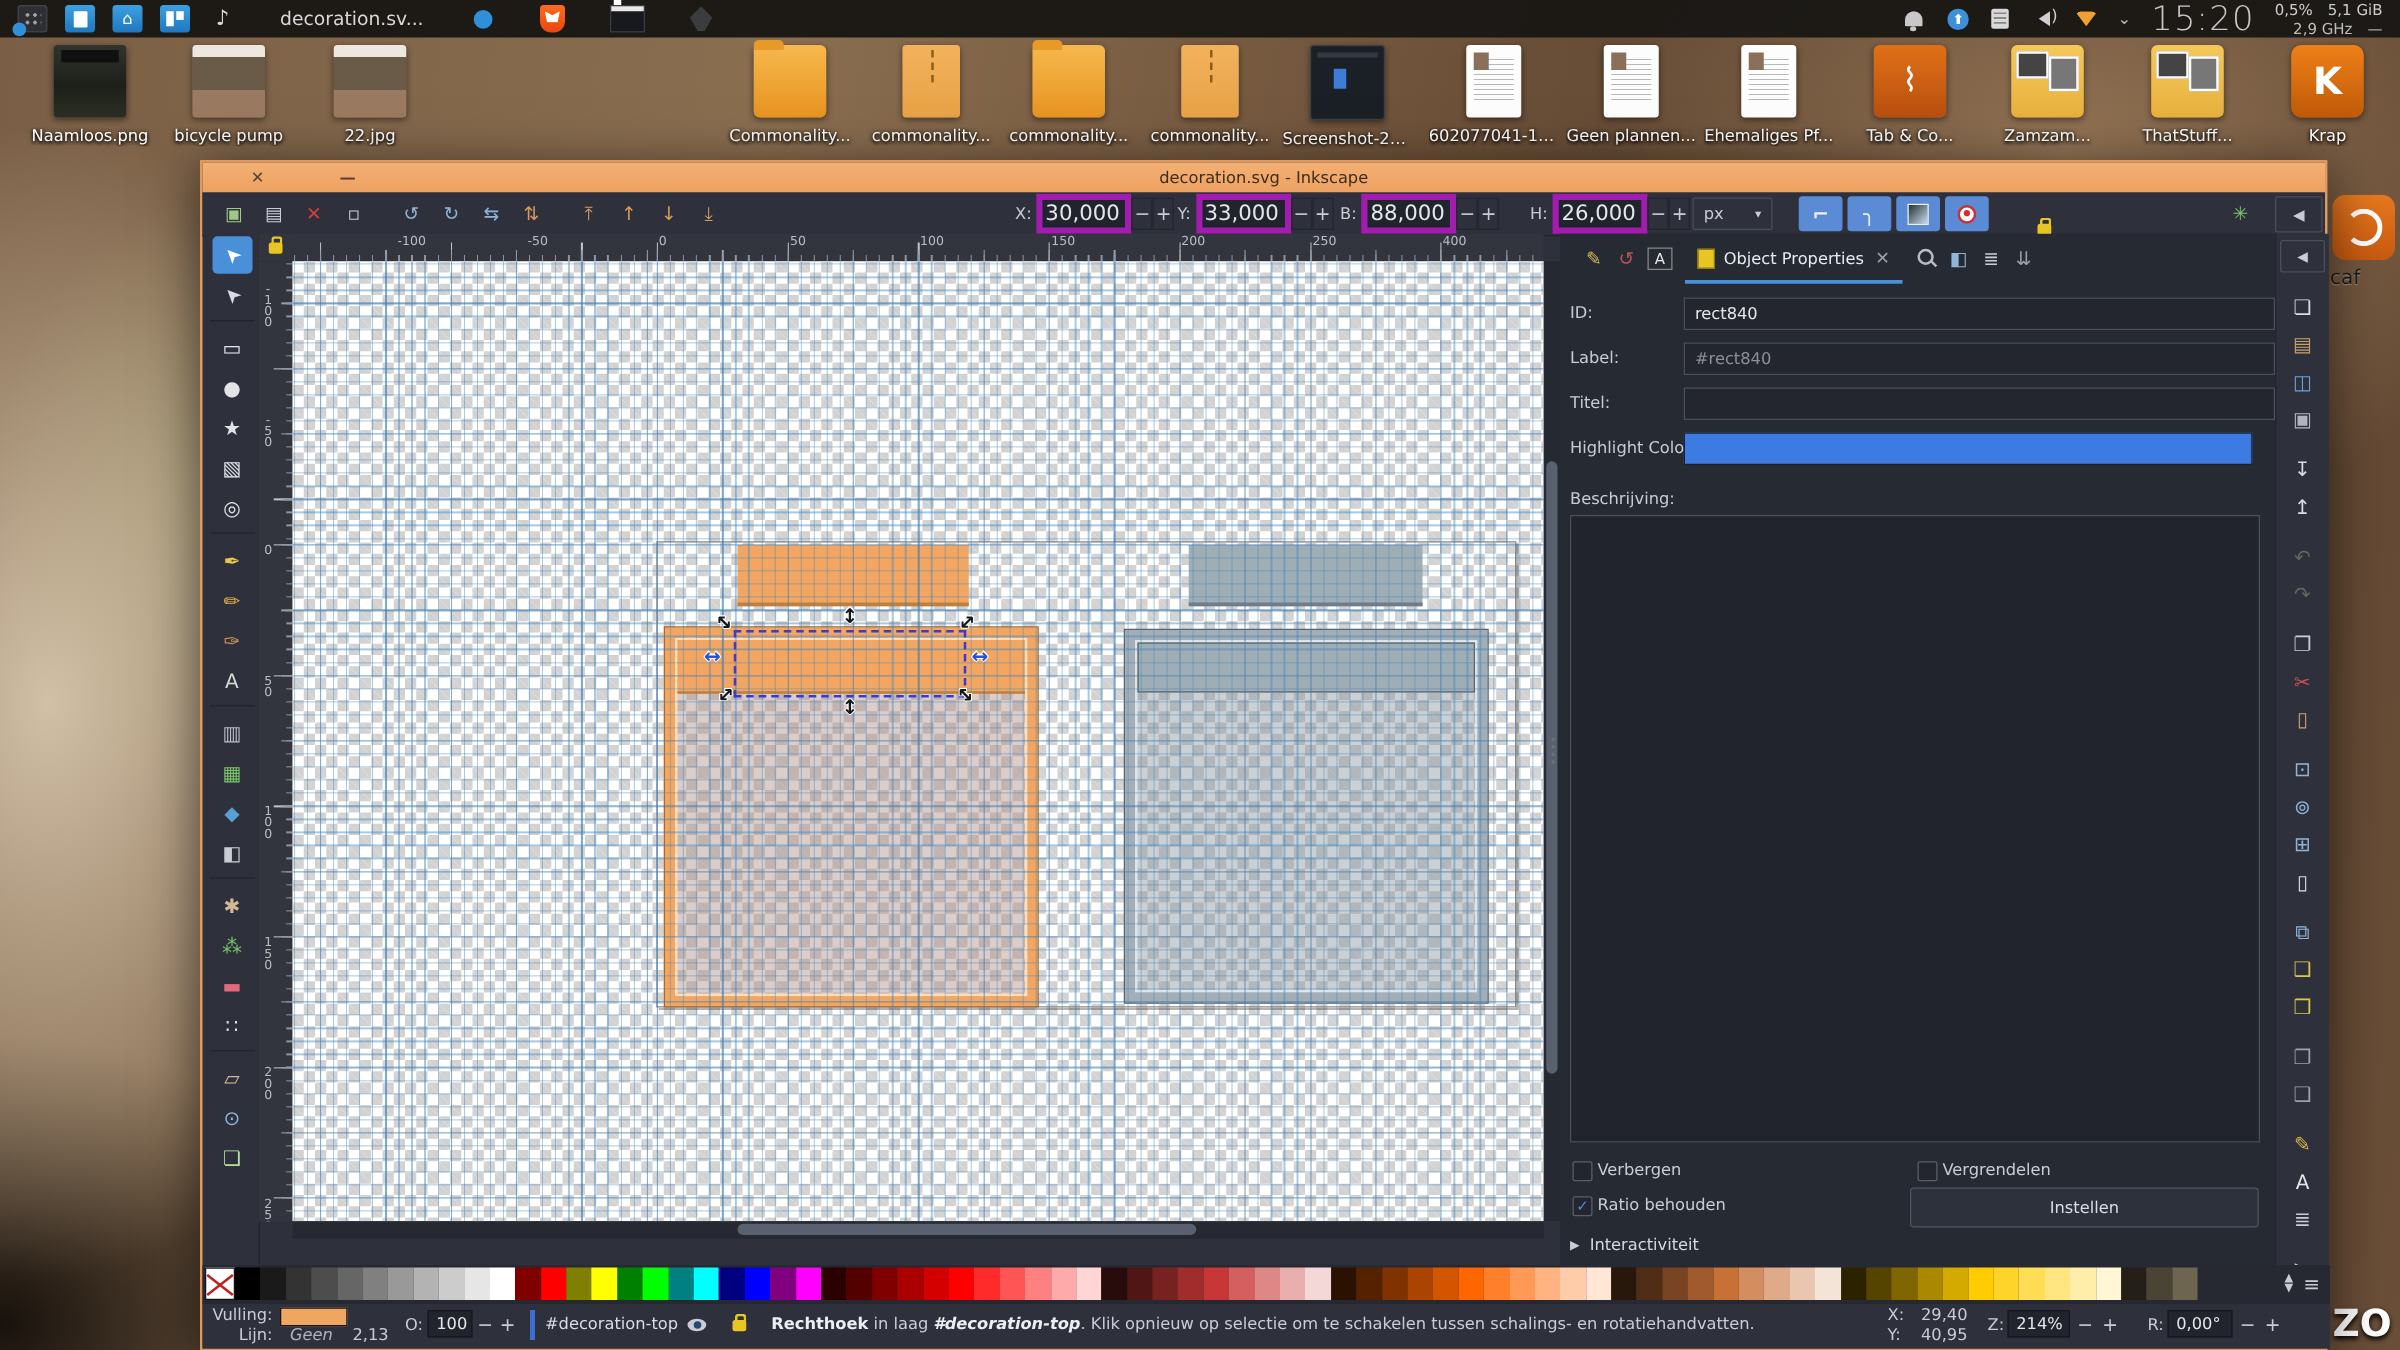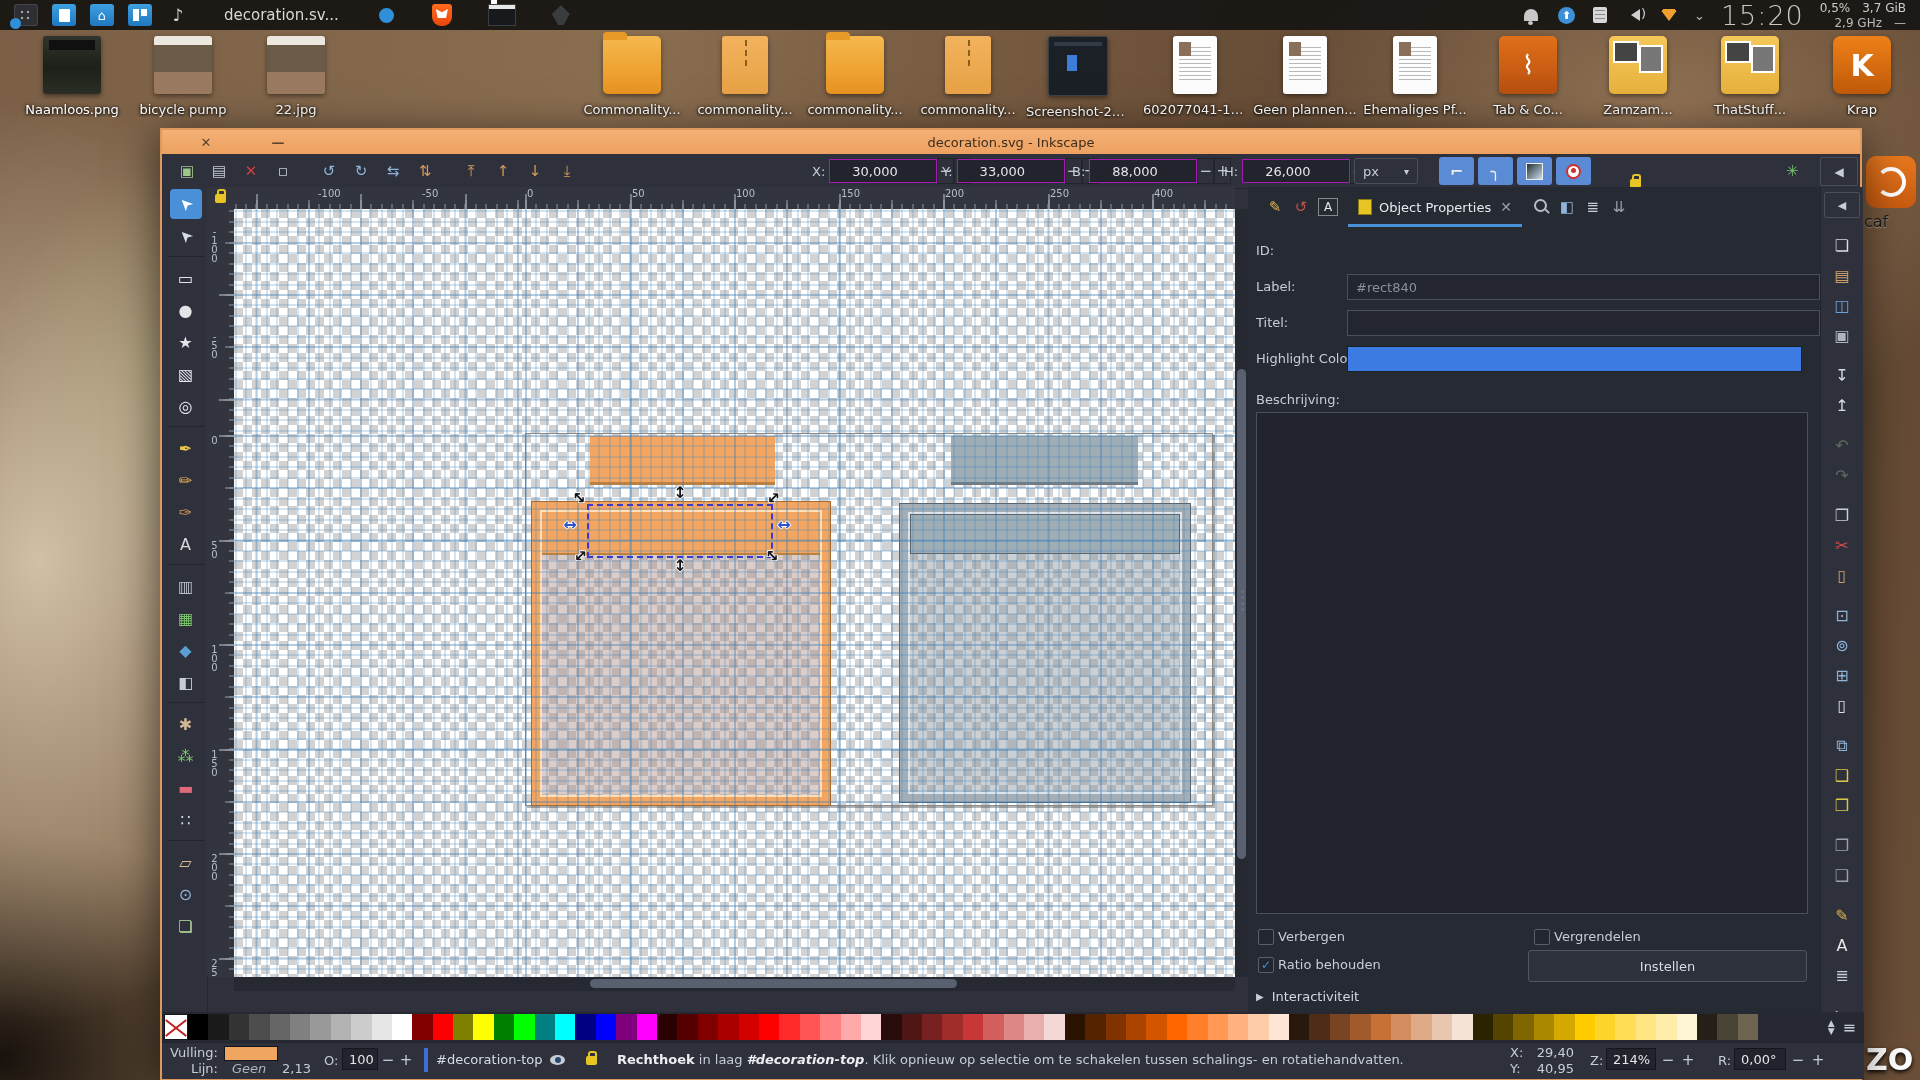--- a/index.html
+++ b/index.html
@@ -102,22 +102,22 @@
   #titlebar .minim{margin-left:52px;}
   #win-title{position:absolute;left:0;right:0;text-align:center;font-size:13px;color:#3c2e1c;}
   
   #toolbar{position:absolute;left:0;top:24px;width:100%;height:34px;background:#2e313c;
     border-bottom:1px solid #23252d;display:flex;align-items:center;font-size:13px;color:#c8ccd4;}
   #tb-icons{display:flex;align-items:center;margin-left:12px;}
   .tb-ic{width:26px;height:24px;margin-right:6px;display:flex;align-items:center;justify-content:center;font-size:15px;}
   .tb-ic.sep{margin-left:14px;}
   .spin{display:flex;align-items:center;position:absolute;top:4px;height:26px;}
   .spin label{margin-right:4px;color:#c8ccd4;}
-  .spin input{width:62px;height:22px;background:#21242c;border:1px solid #a21caf;color:#e4e6ea;
-    font-size:13px;padding:0 22px;font-family:inherit;}
+  .spin input{width:62px;height:22px;background:#21242c;border:5px solid #a21caf;color:#e4e6ea;
+    font-size:17px;padding:0 2px;font-family:inherit;}
   .spin .mm,.spin .pp{width:15px;height:24px;display:flex;align-items:center;justify-content:center;
     color:#c8ccd4;font-size:15px;background:#2e313c;border:1px solid #23252d;}
   .minilock{width:11px;height:9px;background:#e8c525;border-radius:2px;position:relative;display:inline-block;}
   .minilock::before{content:"";position:absolute;top:-5px;left:2px;width:5px;height:5px;
     border:2px solid #e8c525;border-bottom:none;border-radius:3px 3px 0 0;}
   #px-dd{position:absolute;left:1192px;top:4px;width:64px;height:26px;background:#2e313c;border:1px solid #4a4f5a;
     border-radius:2px;display:flex;align-items:center;justify-content:space-between;padding:0 8px;box-sizing:border-box;}
   .blue-toggle{position:absolute;top:3px;width:35px;height:28px;background:#5b8bd4;border-radius:3px;
     display:flex;align-items:center;justify-content:center;color:#efefe8;font-size:16px;font-weight:bold;}
   .bt-grad{width:15px;height:15px;background:linear-gradient(135deg,#233,#cde);border:1px solid #eee;}
@@ -279,21 +279,21 @@
     <span class="kite"></span>
     <div id="tray">
       <span class="bell"></span>
       <span class="shieldup">⬆</span>
       <span class="clip"></span>
       <span class="vol"></span>
       <span class="wifi"></span>
       <span class="chev">⌄</span>
       <span id="clock">15:20</span>
       <span id="stats">
-        <span class="r1"><span>0,5%</span><span class="sep"></span><span>3,7 GiB</span></span><br>
+        <span class="r1"><span>0,5%</span><span class="sep"></span><span>5,1 GiB</span></span><br>
         <span class="r2"><span>2,9 GHz</span><span class="sep"></span>—</span>
       </span>
     </div>
   </div>
 
   <div>
 
       <div class="dicon" style="left: 72px;">
         <div class="dthumb k-photo-dark"></div>
         <div class="dlabel">Naamloos.png</div>
@@ -615,20 +615,21 @@
           <span class="lbl">Object Properties</span>
           <span class="x">✕</span>
         </span>
         <span class="dtab-ic"><span class="mag"></span></span>
         <span class="dtab-ic" style="color:#8fb4d8">◧</span>
         <span class="dtab-ic" style="color:#c8ccd4">≣</span>
         <span class="dtab-ic" style="color:#9aa0aa">⇊</span>
       </div>
 
       <span class="frow-label" style="top:56px">ID:</span>
+      <input class="ffield" style="top: 51px;" value="rect840">
       <span class="frow-label" style="top:92px">Label:</span>
       <input class="ffield" style="top: 87px; color: rgb(138, 143, 154);" value="#rect840">
       <span class="frow-label" style="top:128px">Titel:</span>
       <input class="ffield" style="top: 123px;" value="">
       <span class="frow-label" style="top:164px">Highlight Color:</span>
       <span id="hl-swatch" style="top: 159px; background: rgb(60, 124, 226);"></span>
       <span class="frow-label" style="top:205px">Beschrijving:</span>
       <textarea id="desc-area" style=""></textarea>
 
       <span class="cbox" style="left:10px;top:742px"></span>

